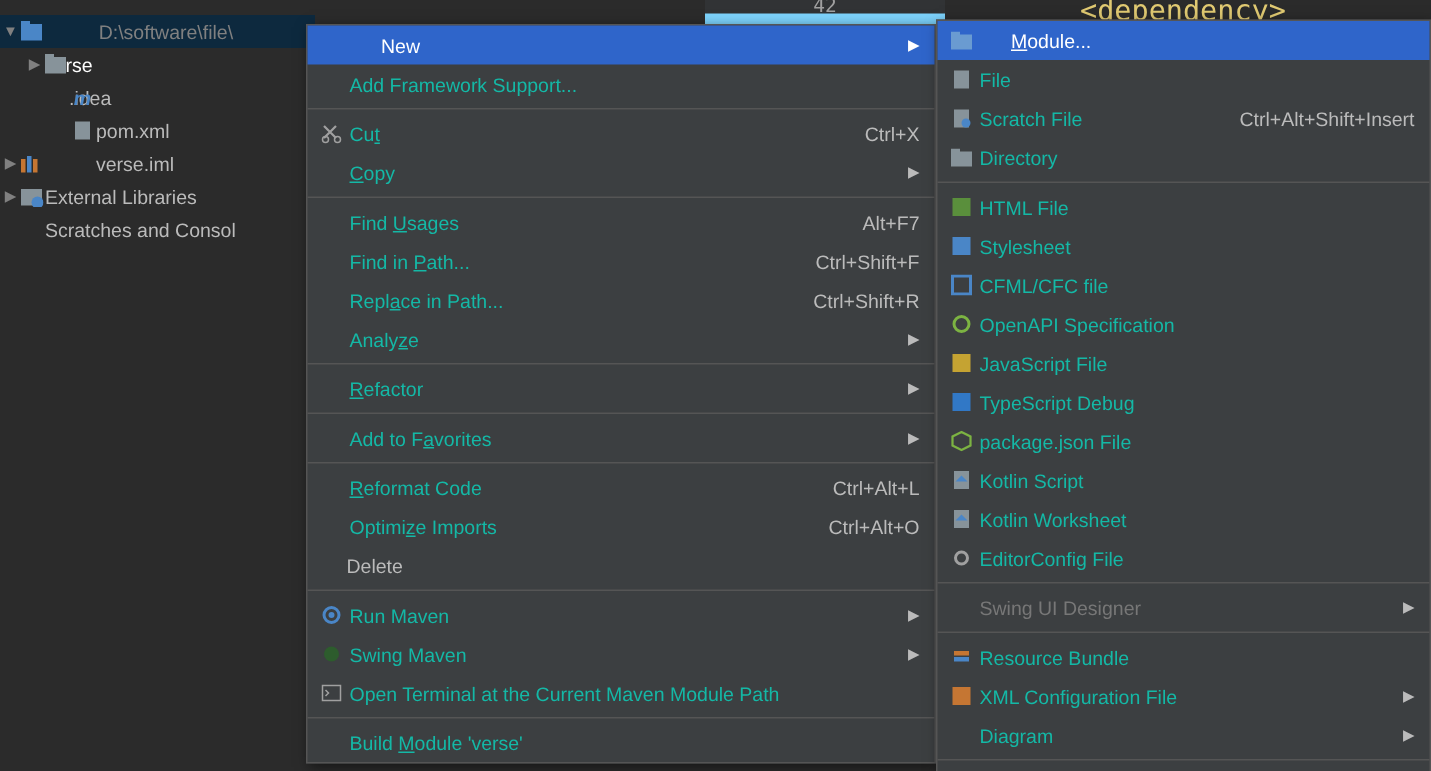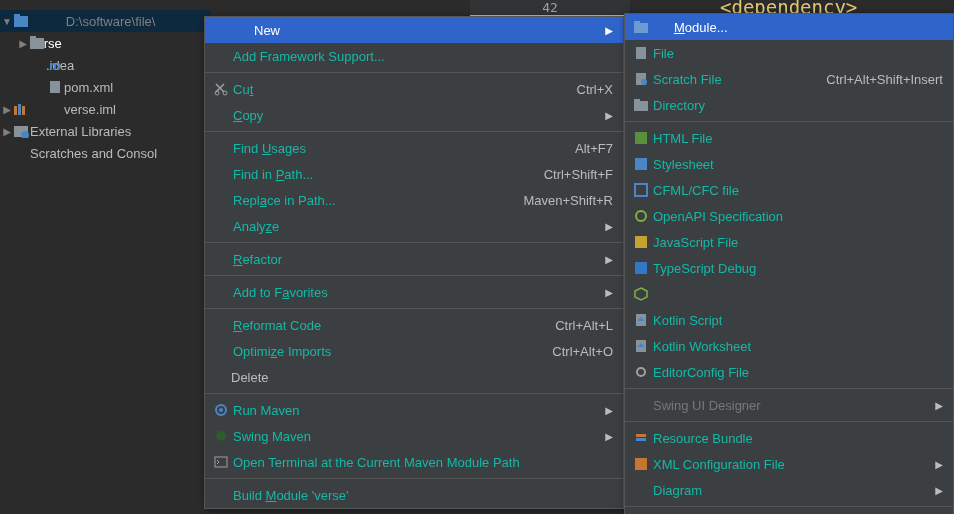--- a/index.html
+++ b/index.html
@@ -25,21 +25,21 @@
   .ctx-row.hl .ctx-label { color: #ffffff; }
   .ctx-shortcut { color: #bbbbbb; font-size: 13px; }
   .ctx-sub { width: 12px; text-align: right; color: #bbbbbb; font-size: 10px; }
   .ctx-row.hl .ctx-sub { color: #ffffff; }
   .ctx-sep { height: 1px; background: #555555; margin: 3px 0; }
   .ctx-label u { text-decoration: underline; }
   .ctx-row.disabled .ctx-label { color: #777777; }
 
   .ctx2 { left: 624px; top: 13px; width: 330px; }
 
-  .editor-bg { position: absolute; left: 470px; top: 0; width: 160px; height: 16px; display:flex; align-items:center; justify-content:center; background:#313335; border-bottom:1px solid #7dd3fc;}
+  .editor-bg { position: absolute; left: 470px; top: 0; width: 160px; height: 16px; display:flex; align-items:center; justify-content:center; background:#313335; border-bottom:7px solid #7dd3fc;}
   .editor-num { color:#a0a0a0; font-family:monospace; font-size:13px;}
   .editor-text { position:absolute; left:720px; top:-4px; color:#e1ca72; font-family:monospace; font-size:19px; font-weight:500;}
 
   svg { display: block; }
 </style>
 </head>
 <body>
 
 <div class="editor-bg">
     <span class="editor-num">42</span>
@@ -141,21 +141,21 @@
     <span class="ctx-shortcut">Alt+F7</span>
   </div>
   <div class="ctx-row">
     <span class="ctx-icon"></span>
     <span class="ctx-label">Find in <u>P</u>ath...</span>
     <span class="ctx-shortcut">Ctrl+Shift+F</span>
   </div>
   <div class="ctx-row">
     <span class="ctx-icon"></span>
     <span class="ctx-label">Repl<u>a</u>ce in Path...</span>
-    <span class="ctx-shortcut">Maven+Shift+R</span>
+    <span class="ctx-shortcut">Ctrl+Shift+R</span>
   </div>
   <div class="ctx-row">
     <span class="ctx-icon"></span>
     <span class="ctx-label">Analy<u>z</u>e</span>
     <span class="ctx-sub">▶</span>
   </div>
   <div class="ctx-sep"></div>
   <div class="ctx-row">
     <span class="ctx-icon"></span>
     <span class="ctx-label"><u>R</u>efactor</span>
@@ -303,20 +303,21 @@
         </svg>
       </span>
     <span class="ctx-label">TypeScript Debug</span>
   </div>
   <div class="ctx-row">
     <span class="ctx-icon">
         <svg width="14" height="14">
           <path d="M7 1 L13 4 L13 10 L7 13 L1 10 L1 4 Z" fill="none" stroke="#7cb342" stroke-width="1.5"></path>
         </svg>
       </span>
+    <span class="ctx-label">package.json File</span>
   </div>
   <div class="ctx-row">
     <span class="ctx-icon">
         <svg width="14" height="14">
           <rect x="2" y="1" width="10" height="12" fill="#87939a"></rect>
           <path d="M3 8 L7 4 L11 8" fill="#4a86c7"></path>
         </svg>
       </span>
     <span class="ctx-label">Kotlin Script</span>
   </div>

